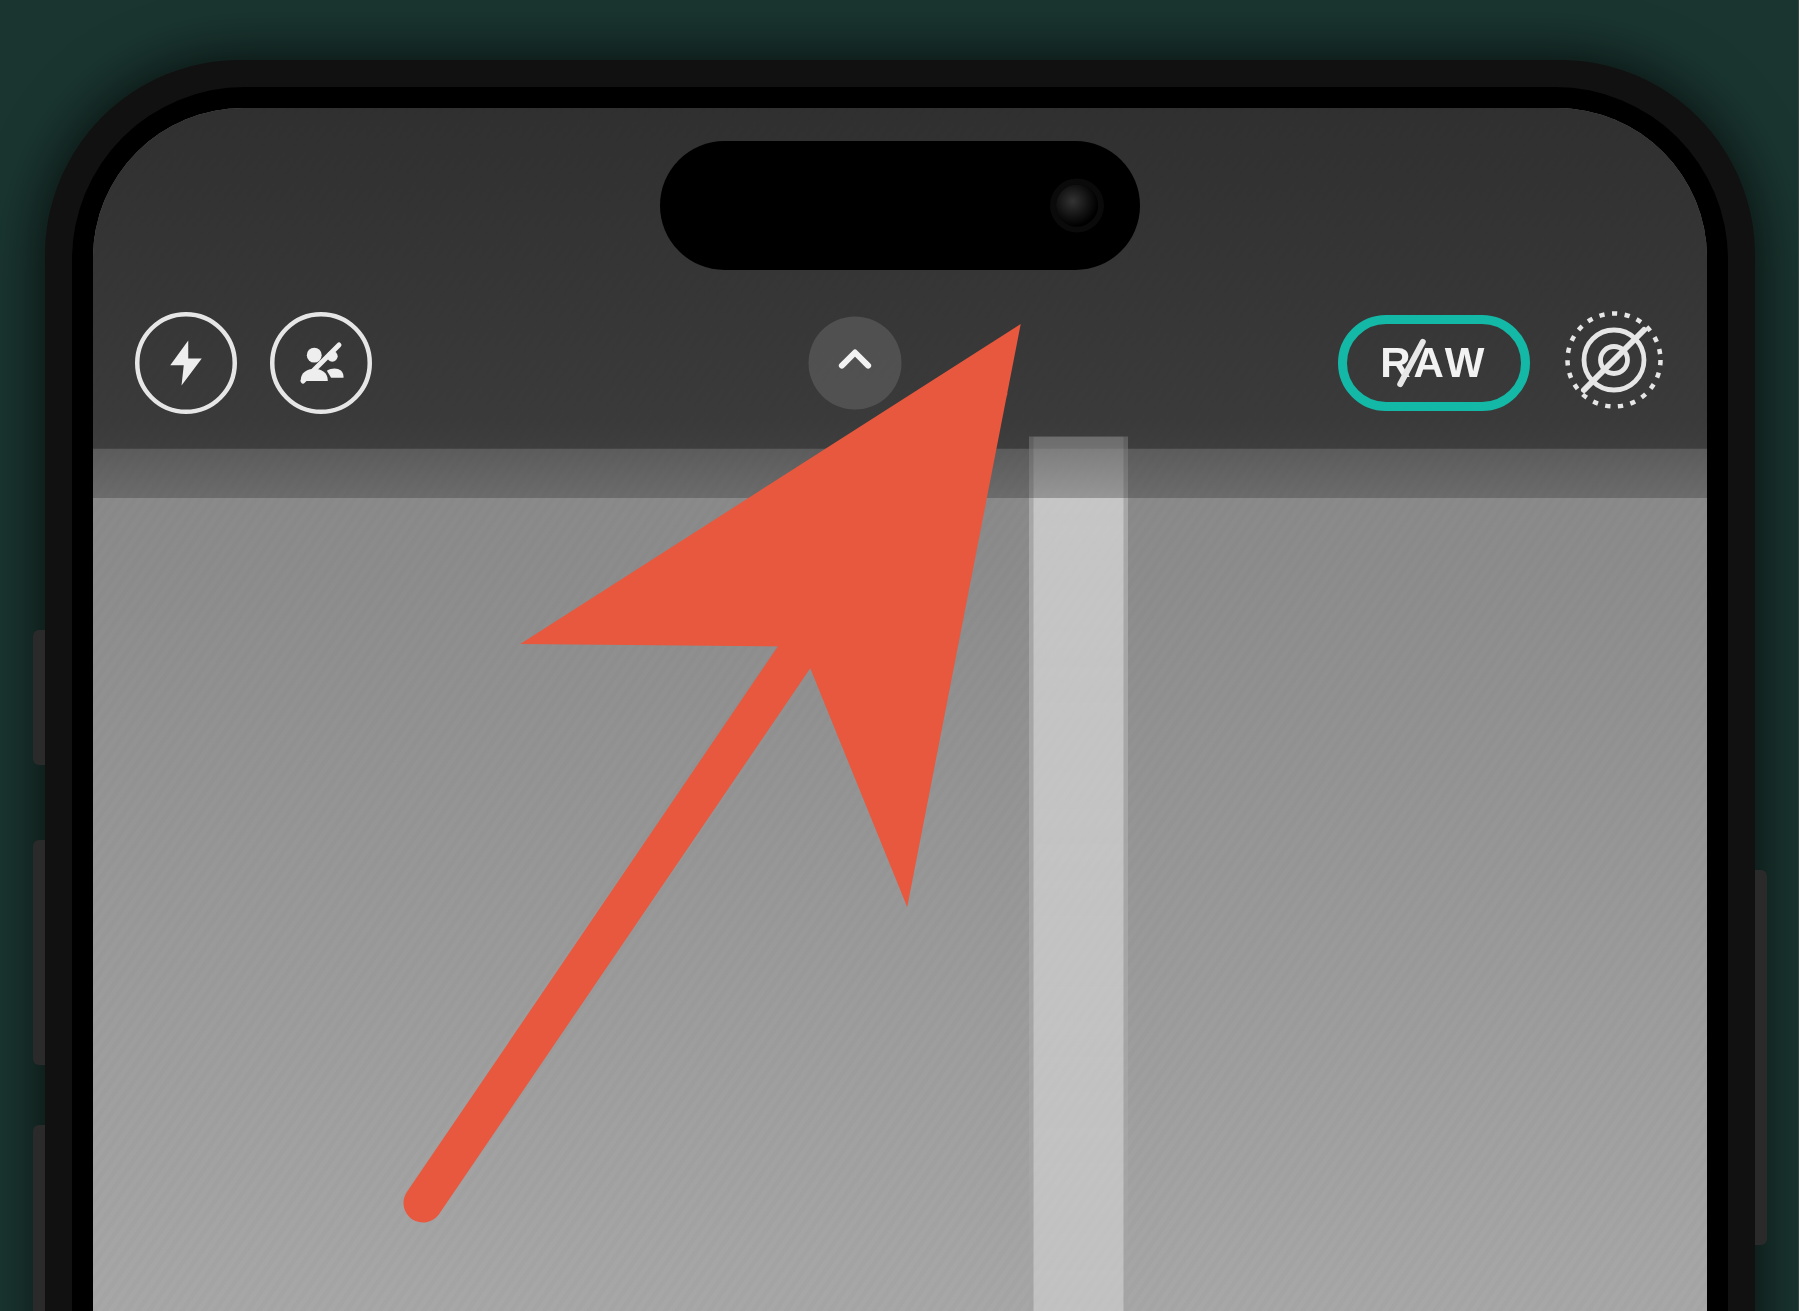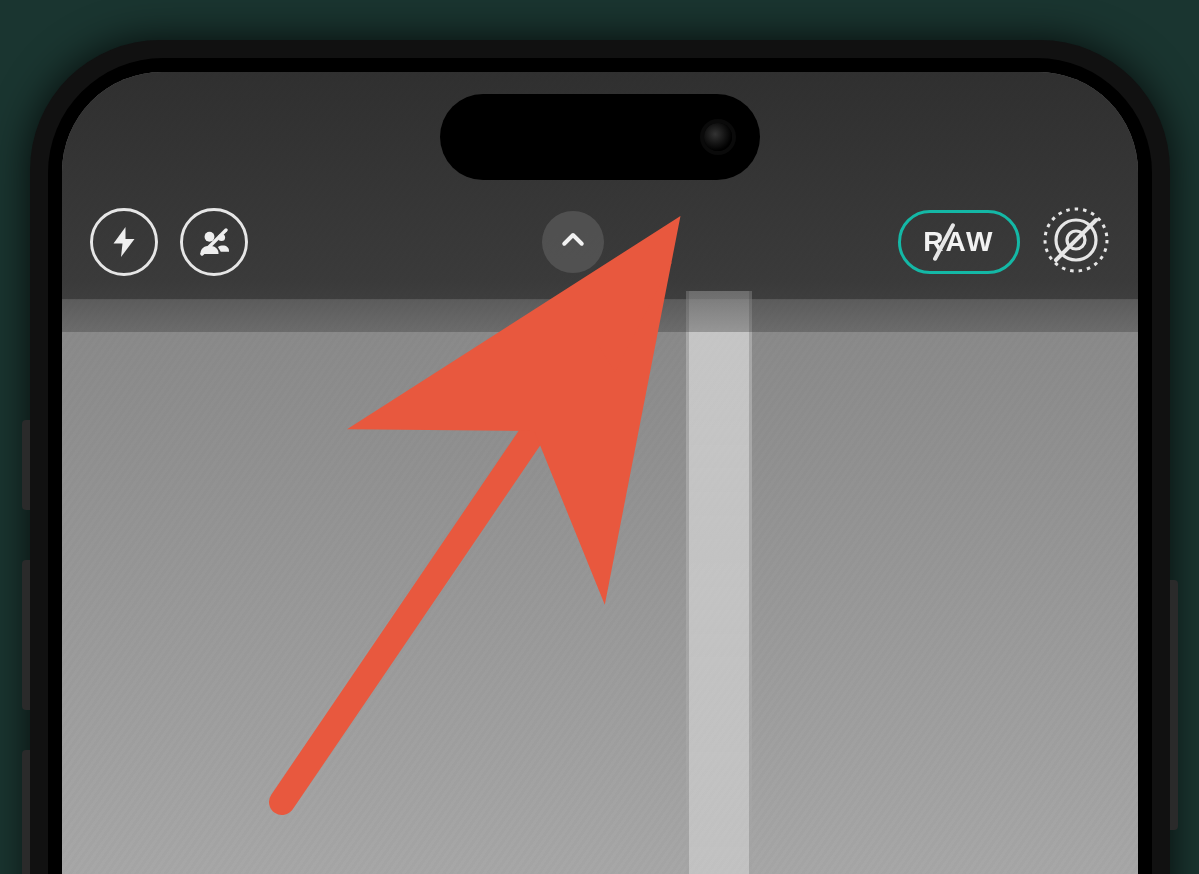--- a/index.html
+++ b/index.html
@@ -158,21 +158,21 @@
     background: rgba(90,90,90,0.72);
     display: flex;
     align-items: center;
     justify-content: center;
   }
   .chevron-btn svg{ width:30px; height:30px; }
   .pill-btn {
     height: 64px;
     padding: 0 22px;
     border-radius: 40px;
-    border: 3px solid #14b8a6;
+    border: 6px solid #14b8a6;
     color: #f2f2f2;
     font-weight: 600;
     font-size: 28px;
     letter-spacing: 2px;
     display: flex;
     align-items: center;
     justify-content: center;
     position: relative;
   }
   .pill-slash::after{

